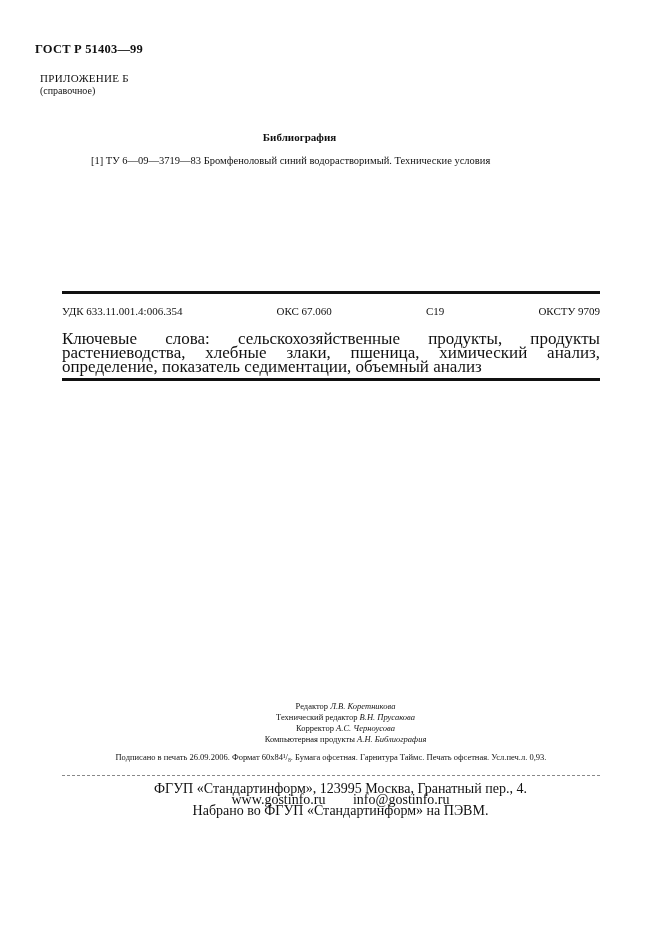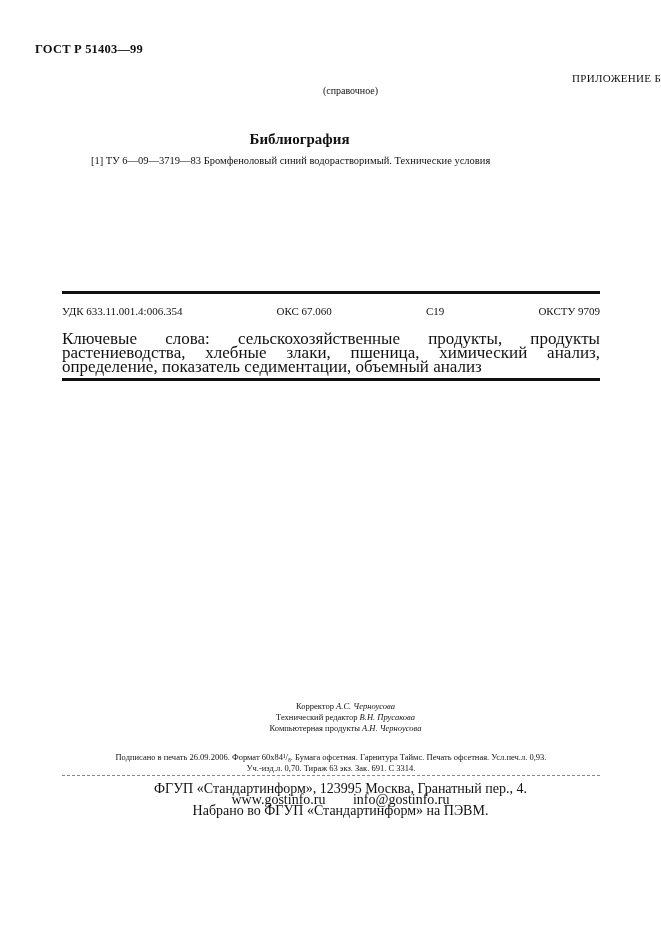--- a/index.html
+++ b/index.html
@@ -2,23 +2,23 @@
 <html><head>
   <meta charset="utf-8">
   <style>
     html, body { margin: 0; padding: 0; background: #ffffff; }
     body {
       width: 661px; height: 936px; position: relative; overflow: hidden;
       font-family: "Liberation Serif", "DejaVu Serif", serif; color: #111;
     }
     .abs { position: absolute; }
     .doc-code { left: 35px; top: 42px; font-size: 12.5px; font-weight: bold; letter-spacing: 0.2px; }
-    .appendix-title { left: 0; width: 661px; top: 72px; text-align: right; font-size: 11px; letter-spacing: 0.3px; padding-left: 40px; box-sizing: border-box; }
-    .appendix-sub { left: 0; width: 661px; top: 85px; text-align: center; font-size: 10px; padding-left: 40px; box-sizing: border-box; }
-    .biblio-title { left: 0; width: 535px; top: 131px; text-align: center; font-size: 15px; font-weight: bold; padding-left: 64px; box-sizing: border-box; }
+    .appendix-title { left: 0; width: 661px; top: 72px; text-align: left; font-size: 11px; letter-spacing: 0.3px; padding-left: 40px; box-sizing: border-box; }
+    .appendix-sub { left: 0; width: 661px; top: 85px; text-align: left; font-size: 10px; padding-left: 40px; box-sizing: border-box; }
+    .biblio-title { left: 0; width: 535px; top: 131px; text-align: center; font-size: 11px; font-weight: bold; padding-left: 64px; box-sizing: border-box; }
     .biblio-item { left: 91px; top: 155px; font-size: 10.5px; white-space: nowrap; }
     .rule { left: 62px; width: 538px; height: 3px; background: #111; }
     .rule-top { top: 291px; }
     .rule-bottom { top: 378px; }
     .class-row { left: 62px; width: 538px; top: 305px; display: flex; justify-content: space-between; font-size: 11px; gap: 12px; }
     .keywords { left: 62px; width: 538px; top: 332px; font-size: 17px; line-height: 14px; text-align: justify; }
     .credits { left: 0; width: 661px; top: 701px; text-align: center; font-size: 8.5px; line-height: 11px; padding-left: 30px; box-sizing: border-box; }
     .credits i { font-style: italic; }
     .pubinfo { left: 62px; width: 538px; top: 752px; text-align: center; font-size: 8.5px; line-height: 11px; }
     .dashed { left: 62px; width: 538px; top: 775px; height: 0; border-top: 1px dashed #888; }
@@ -43,28 +43,28 @@
   <span>ОКС  67.060</span>
   <span>С19</span>
   <span>ОКСТУ  9709</span>
 </div>
 
 <div class="abs keywords">Ключевые слова:  сельскохозяйственные продукты, продукты растениеводства, хлебные злаки, пшеница, химический анализ, определение, показатель седиментации, объемный анализ</div>
 
 <div class="abs rule rule-bottom"></div>
 
 <div class="abs credits">
+  <div><span>Редактор</span> <i>Л.В. Коретникова</i></div>
+  <div><span>Технический редактор</span> <i>В.Н. Прусакова</i></div>
   <div><span>Корректор</span> <i>А.С. Черноусова</i></div>
-  <div><span>Технический редактор</span> <i>В.Н. Прусакова</i></div>
-  <div><span>Компьютерная продукты</span> <i>А.Н. Черноусова</i></div>
+  <div><span>Компьютерная продукты</span> <i>А.Н. Библиография</i></div>
 </div>
 
 <div class="abs pubinfo">
   <div>Подписано в печать 26.09.2006.  Формат 60x84¹/₈.  Бумага офсетная.  Гарнитура Таймс.  Печать офсетная. Усл.печ.л. 0,93.</div>
-  <div>Уч.-изд.л. 0,70.    Тираж  63  экз.   Зак. 691.  С 3314.</div>
 </div>
 
 <div class="abs dashed"></div>
 
 <div class="abs footer">
   <div>ФГУП «Стандартинформ», 123995 Москва, Гранатный  пер., 4.</div>
   <div class="row2">
     <span>www.gostinfo.ru</span>
     <span>info@gostinfo.ru</span>
   </div>

